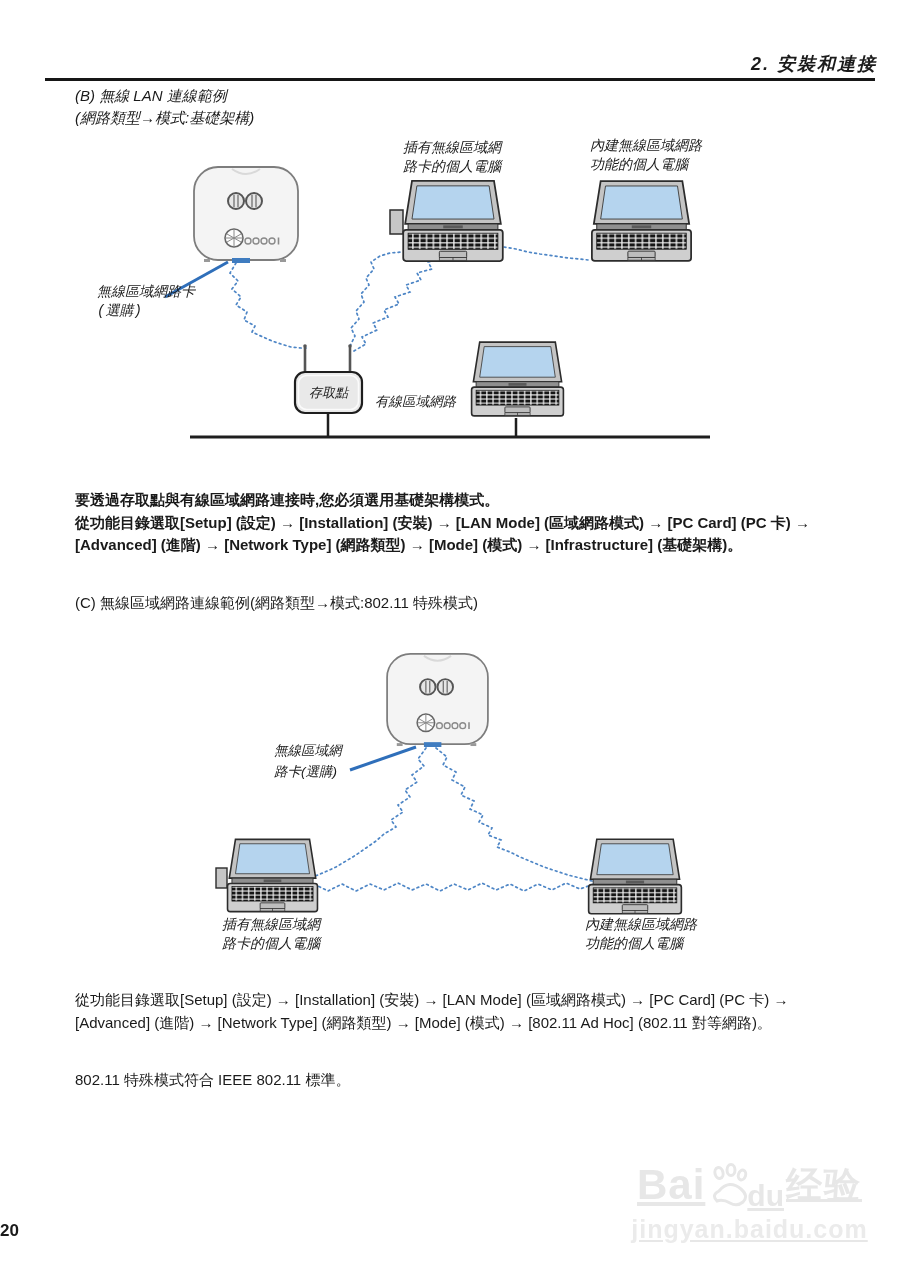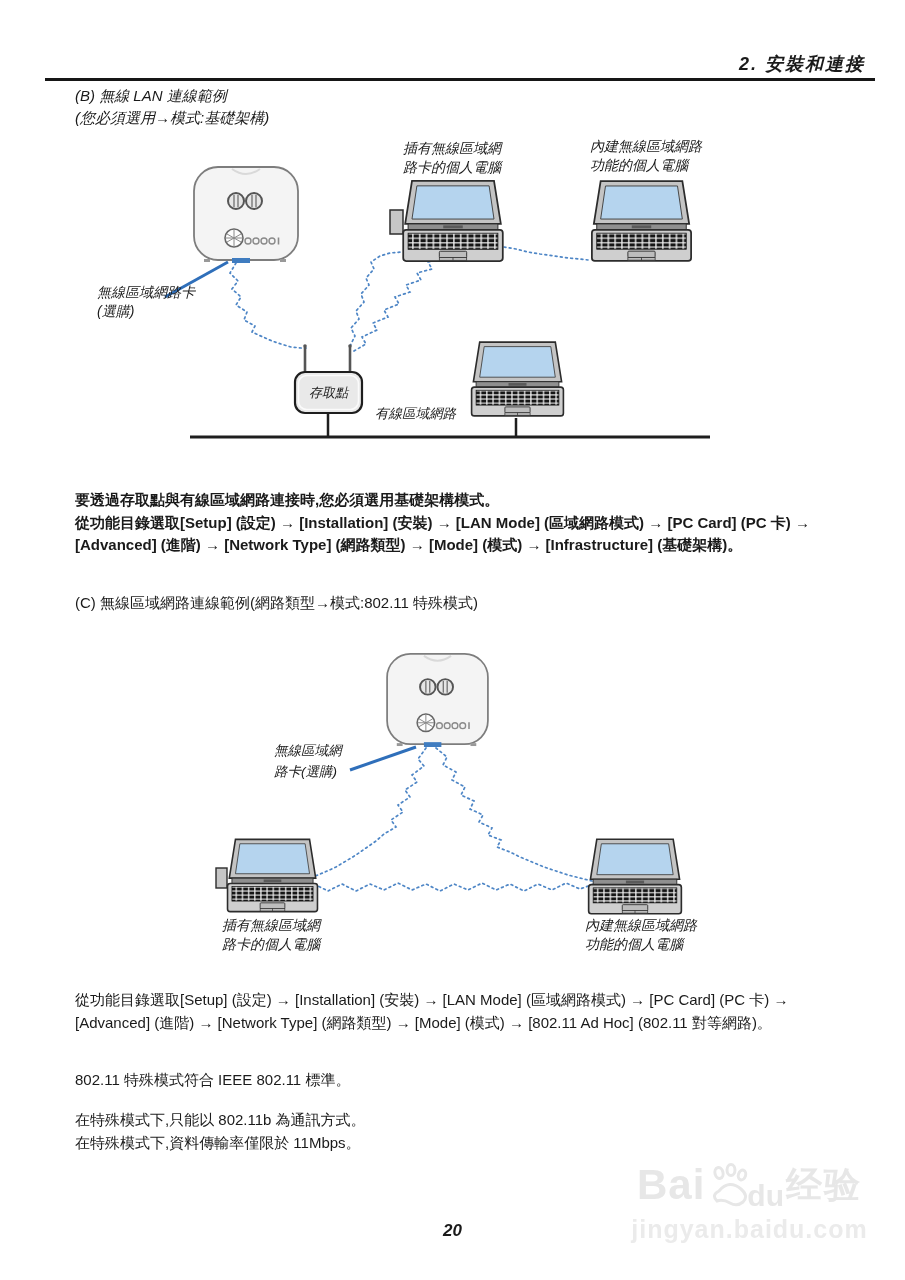--- a/index.html
+++ b/index.html
@@ -4,43 +4,43 @@
 <style>
   html,body{margin:0;padding:0;background:#fff;}
   #page{position:relative;width:905px;height:1280px;background:#fff;overflow:hidden;
         font-family:"Liberation Sans",sans-serif;color:#1a1a1a;}
   .abs{position:absolute;}
   .rule{background:#161616;}
   .chapter{font-size:18px;font-weight:bold;font-style:italic;letter-spacing:2px;}
   .sec-title{font-size:15px;line-height:22px;white-space:nowrap;}
   .para{font-size:15px;line-height:22.5px;}
   .para div{white-space:nowrap;}
-  .dlabel{font-style:italic;font-size:14px;line-height:19px;white-space:nowrap;}
+  .dlabel{font-style:italic;font-size:14px;line-height:19px;white-space:nowrap;font-family:Liberation Mono, monospace;}
   .dlabel2{font-style:italic;font-size:13.5px;line-height:21px;white-space:nowrap;}
   .ap-label{font-style:italic;font-size:13px;text-align:center;}
-  .pagenum{width:905px;text-align:center;font-size:17px;font-weight:bold;font-style:italic;}
-  .wm{color:#e7e7e7;text-align:center;}
+  .pagenum{width:905px;text-align:left;font-size:17px;font-weight:bold;}
+  .wm{color:#e7e7e7;text-align:center;text-decoration:underline;}
   .wm-row{display:flex;align-items:center;justify-content:center;gap:2px;}
   .wm-bai{font-size:42px;font-weight:bold;letter-spacing:1px;}
   .wm-du{font-size:30px;font-weight:bold;margin-top:22px;margin-left:-6px;}
   .wm-cn{font-size:36px;font-weight:bold;letter-spacing:2px;}
   .wm-url{font-size:25px;font-weight:bold;color:#ebebeb;margin-top:2px;letter-spacing:1px;}
   svg{display:block;}
 </style>
 </head>
 <body>
 
 <div id="page">
 
-  <div class="abs chapter" style="right:40px;top:52px;">2. 安裝和連接</div>
+  <div class="abs chapter" style="right:28px;top:52px;">2. 安裝和連接</div>
   <div class="abs rule" style="left:45px;top:78px;width:830px;height:3px;"></div>
 
   <div class="abs sec-title" style="left:75px;top:85px;font-style:italic;">
     <div>(B) 無線 LAN 連線範例</div>
-    <div>(您必須選用→模式:基礎架構)</div>
+    <div>(網路類型→模式:基礎架構)</div>
   </div>
 
   <div class="abs" style="left:60px;top:135px;width:700px;height:325px;">
     <svg width="700" height="325" viewBox="0 0 700 325">
       <defs>
         <pattern id="kb" width="7" height="4.6" patternUnits="userSpaceOnUse">
           <rect width="7" height="4.6" fill="#f0f0f0"></rect>
           <rect x="0.6" y="0.5" width="5.6" height="3.4" fill="#151515"></rect>
         </pattern>
         <symbol id="sym-laptop" viewBox="0 0 110 84">
@@ -113,21 +113,21 @@
     </div>
     <div class="abs dlabel" style="left:530px;top:2px;">
       <div>內建無線區域網路</div>
       <div>功能的個人電腦</div>
     </div>
     <div class="abs dlabel" style="left:37px;top:148px;">
       <div>無線區域網路卡</div>
       <div>(選購)</div>
     </div>
     <div class="abs ap-label" style="left:235px;top:249px;width:67px;">存取點</div>
-    <div class="abs dlabel2" style="left:315px;top:268px;">有線區域網路</div>
+    <div class="abs dlabel2" style="left:315px;top:256px;">有線區域網路</div>
   </div>
 
   <div class="abs para" style="left:75px;top:489px;font-weight:bold;">
     <div>要透過存取點與有線區域網路連接時,您必須選用基礎架構模式。</div>
     <div>從功能目錄選取[Setup] (設定) → [Installation] (安裝) → [LAN Mode] (區域網路模式) → [PC Card] (PC 卡) →</div>
     <div>[Advanced] (進階) → [Network Type] (網路類型) → [Mode] (模式) → [Infrastructure] (基礎架構)。</div>
   </div>
 
   <div class="abs sec-title" style="left:75px;top:592px;text-align:right;">
     <div>(C) 無線區域網路連線範例(網路類型→模式:802.11 特殊模式)</div>
@@ -166,24 +166,20 @@
 
   <div class="abs para" style="left:75px;top:989px;">
     <div>從功能目錄選取[Setup] (設定) → [Installation] (安裝) → [LAN Mode] (區域網路模式) → [PC Card] (PC 卡) →</div>
     <div>[Advanced] (進階) → [Network Type] (網路類型) → [Mode] (模式) → [802.11 Ad Hoc] (802.11 對等網路)。</div>
   </div>
 
   <div class="abs para" style="left:75px;top:1069px;">
     <div>802.11 特殊模式符合 IEEE 802.11 標準。</div>
   </div>
 
-  <div class="abs para" style="left:75px;top:1109px;">
-    <div>在特殊模式下,只能以 802.11b 為通訊方式。</div>
-    <div>在特殊模式下,資料傳輸率僅限於 11Mbps。</div>
-  </div>
 
   <div class="abs wm" style="right:18px;top:1157px;width:275px;">
     <div class="wm-row">
       <span class="wm-bai">Bai</span>
       <span>
         <svg width="44" height="44" viewBox="0 0 44 44">
           <g fill="none" stroke="#e7e7e7" stroke-width="3">
             <ellipse cx="12" cy="10" rx="4" ry="5.5" transform="rotate(-15 12 10)"></ellipse>
             <ellipse cx="24" cy="7" rx="4" ry="5.5"></ellipse>
             <ellipse cx="35" cy="12" rx="3.6" ry="5" transform="rotate(18 35 12)"></ellipse>

